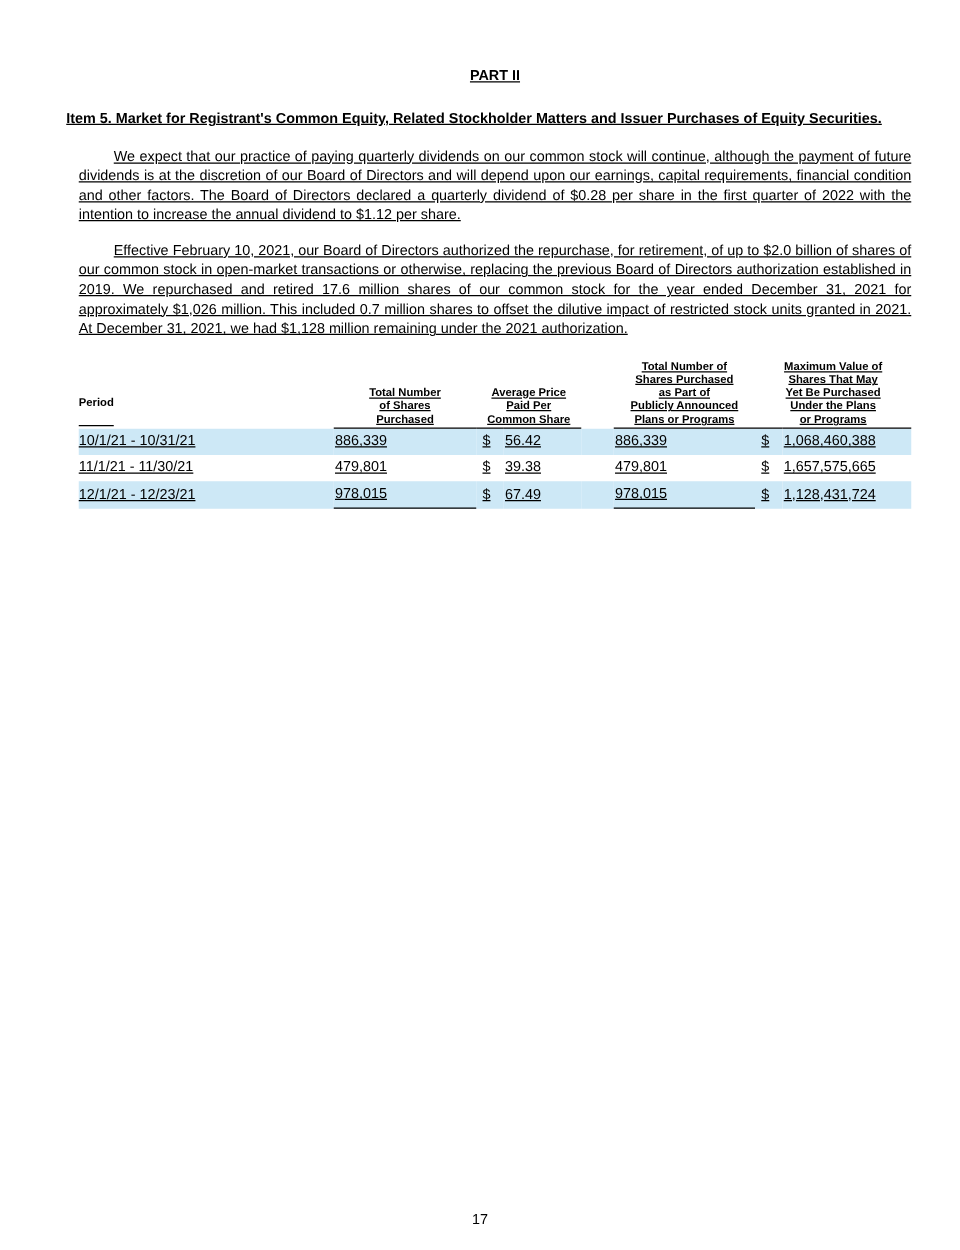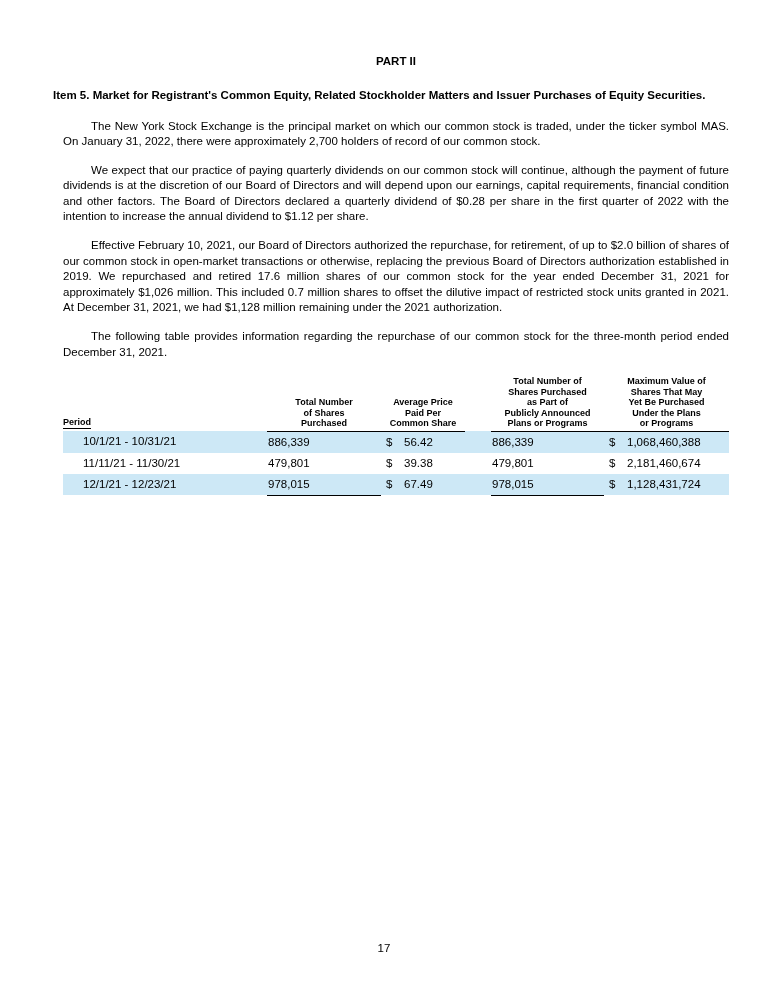--- a/index.html
+++ b/index.html
@@ -13,20 +13,21 @@
     background: var(--page-bg);
     font-family: "Liberation Sans", sans-serif;
     color: var(--text-color);
   }
   .page {
     position: relative;
     width: 768px;
     height: 1000px;
     background: var(--page-bg);
     overflow: hidden;
+    text-decoration: underline;
   }
   .content {
     padding: 54px 39px 0 63px;
   }
   .part-title {
     text-align: center;
     font-weight: bold;
     font-size: 11.5px;
     line-height: 14px;
   }
@@ -62,57 +63,55 @@
     text-align: center;
     vertical-align: bottom;
     white-space: pre-line;
     padding: 0 2px 2px 2px;
   }
   .repurchase-table th.underlined { border-bottom: 1.5px solid #000; }
   .repurchase-table th.period-th { text-align: left; padding-left: 0; }
   .repurchase-table th.period-th .period-label {
     display: inline-block;
     border-bottom: 1.5px solid #000;
-    padding-bottom: 1px;
+    padding-bottom: 12px;
   }
   .repurchase-table td {
     padding: 4px 1px;
     line-height: 13px;
     vertical-align: middle;
   }
   .repurchase-table td.num { text-align: left; }
   .repurchase-table td.cur { text-align: left; padding-left: 5px; }
   .repurchase-table td.period-cell { text-align: left; }
-  .repurchase-table td.indent { padding-left: 20px; }
+  .repurchase-table td.indent { padding-left: 0; }
   .repurchase-table tr.row-highlight td { background: var(--row-highlight); }
   .repurchase-table td.sumline { border-bottom: 1.5px solid #000; }
 
   .page-number {
     position: absolute;
-    bottom: 46px;
+    bottom: 18px;
     left: 0;
     right: 0;
     text-align: center;
     font-size: 11.5px;
   }
 </style>
 </head>
 <body>
 
 <div class="page">
   <div class="content">
 
     <div class="part-title">PART II</div>
 
     <div class="item-heading">Item 5. Market for Registrant's Common Equity, Related Stockholder Matters and Issuer Purchases of Equity Securities.</div>
 
-    <p class="body-para">The New York Stock Exchange is the principal market on which our common stock is traded, under the ticker symbol MAS. On January 31, 2022, there were approximately 2,700 holders of record of our common stock.</p>
     <p class="body-para">We expect that our practice of paying quarterly dividends on our common stock will continue, although the payment of future dividends is at the discretion of our Board of Directors and will depend upon our earnings, capital requirements, financial condition and other factors. The Board of Directors declared a quarterly dividend of $0.28 per share in the first quarter of 2022 with the intention to increase the annual dividend to $1.12 per share.</p>
     <p class="body-para">Effective February 10, 2021, our Board of Directors authorized the repurchase, for retirement, of up to $2.0 billion of shares of our common stock in open-market transactions or otherwise, replacing the previous Board of Directors authorization established in 2019. We repurchased and retired 17.6 million shares of our common stock for the year ended December 31, 2021 for approximately $1,026 million. This included 0.7 million shares to offset the dilutive impact of restricted stock units granted in 2021. At December 31, 2021, we had $1,128 million remaining under the 2021 authorization.</p>
-    <p class="body-para">The following table provides information regarding the repurchase of our common stock for the three-month period ended December 31, 2021.</p>
 
     <table class="repurchase-table">
       <colgroup>
         <col style="width:204px">
         <col style="width:114px">
         <col style="width:22px">
         <col style="width:62px">
         <col style="width:26px">
         <col style="width:113px">
         <col style="width:22px">
@@ -145,28 +144,28 @@
           <td class="period-cell indent">10/1/21 - 10/31/21</td>
           <td class="num">886,339</td>
           <td class="cur">$</td>
           <td class="num">56.42</td>
           <td></td>
           <td class="num">886,339</td>
           <td class="cur">$</td>
           <td class="num">1,068,460,388</td>
         </tr>
         <tr>
-          <td class="period-cell indent">11/11/21 - 11/30/21</td>
+          <td class="period-cell indent">11/1/21 - 11/30/21</td>
           <td class="num">479,801</td>
           <td class="cur">$</td>
           <td class="num">39.38</td>
           <td></td>
           <td class="num">479,801</td>
           <td class="cur">$</td>
-          <td class="num">2,181,460,674</td>
+          <td class="num">1,657,575,665</td>
         </tr>
         <tr class="row-highlight">
           <td class="period-cell indent">12/1/21 - 12/23/21</td>
           <td class="num sumline">978,015</td>
           <td class="cur">$</td>
           <td class="num">67.49</td>
           <td></td>
           <td class="num sumline">978,015</td>
           <td class="cur">$</td>
           <td class="num">1,128,431,724</td>

